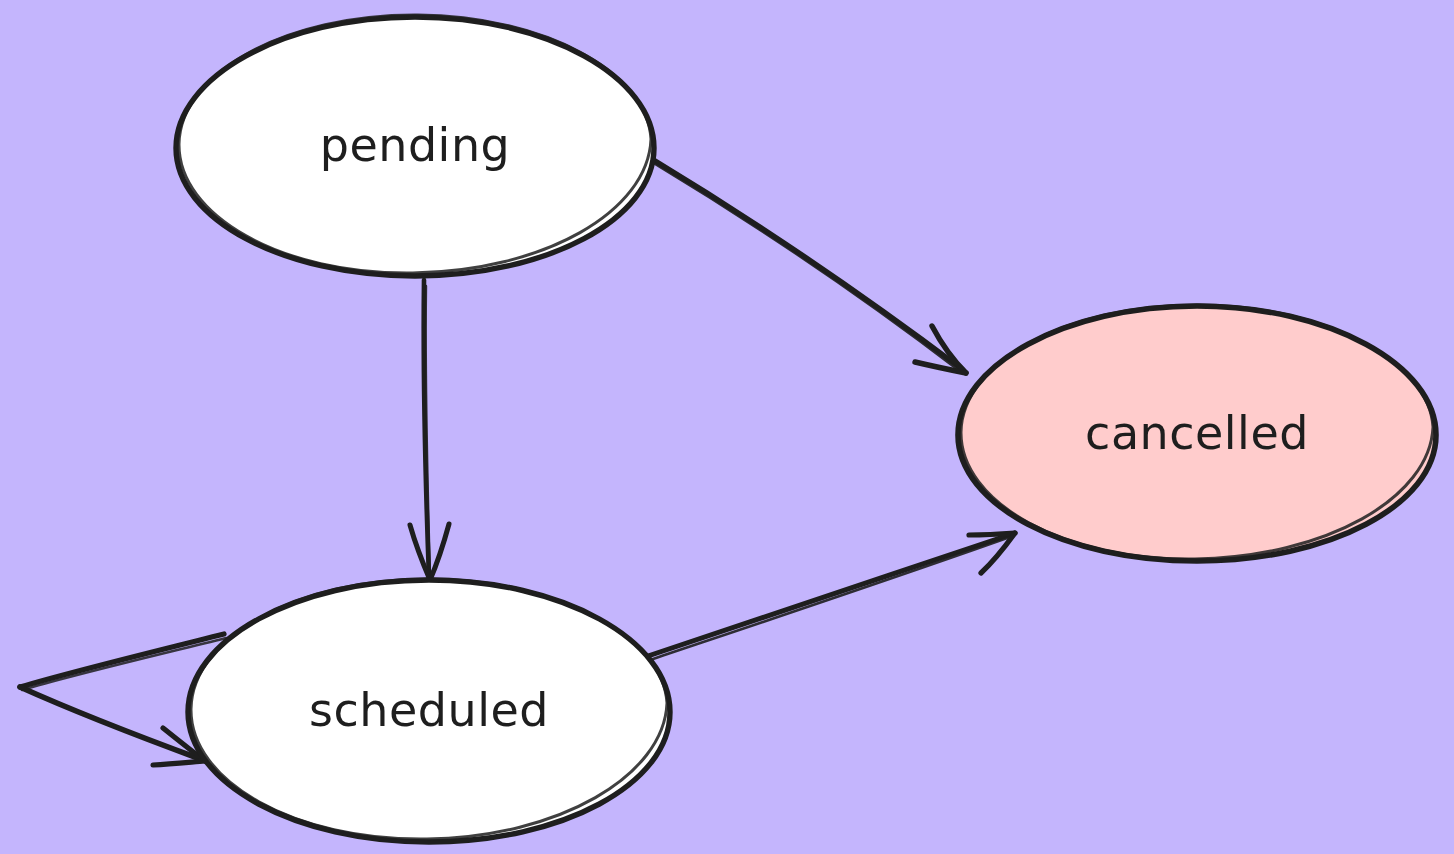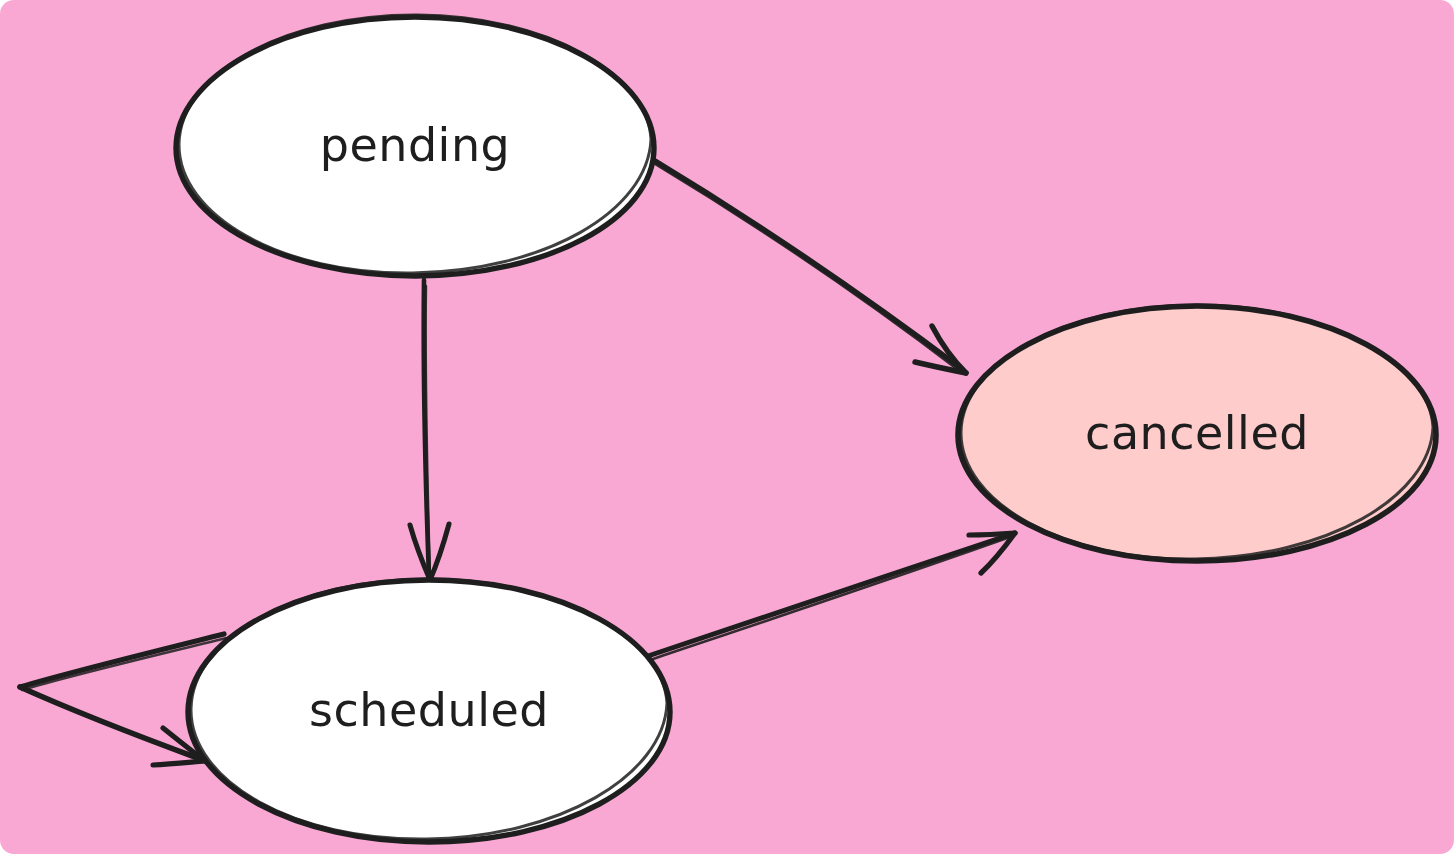--- a/index.html
+++ b/index.html
@@ -11,22 +11,21 @@
   body {
     width: 1454px;
     height: 854px;
     overflow: hidden;
     font-family: "DejaVu Sans", sans-serif;
   }
   #diagram-canvas {
     position: relative;
     width: 1454px;
     height: 854px;
-    background: #f9a8d4;
-    border-radius: 14px;
+    background: #c4b5fd;
   }
   #diagram-svg {
     position: absolute;
     top: 0;
     left: 0;
     width: 1454px;
     height: 854px;
     display: block;
   }
   .node-label {

